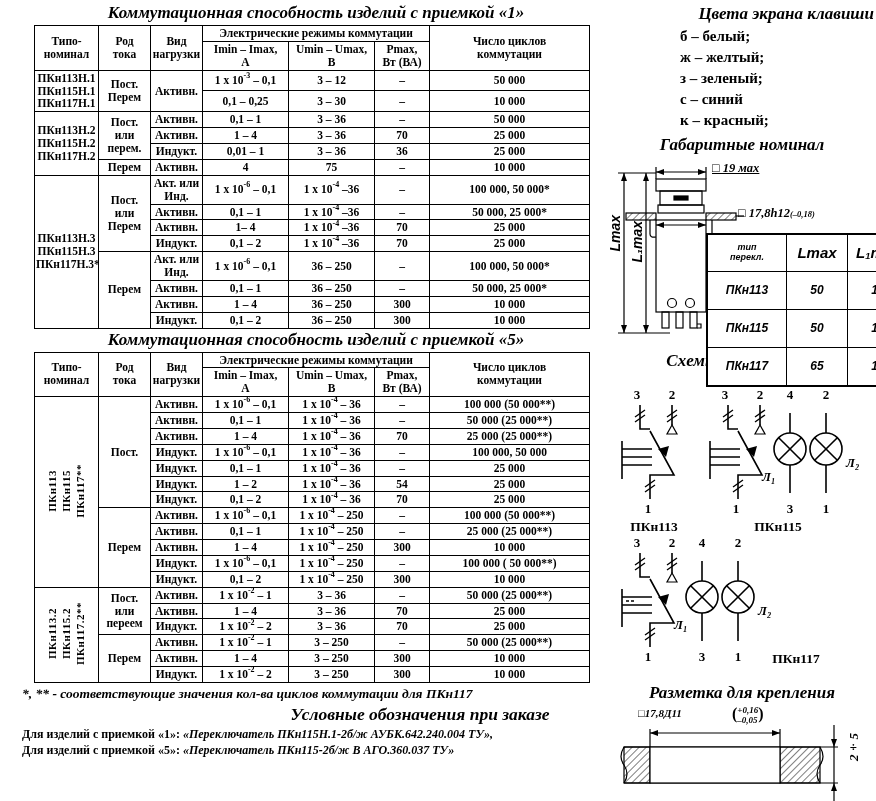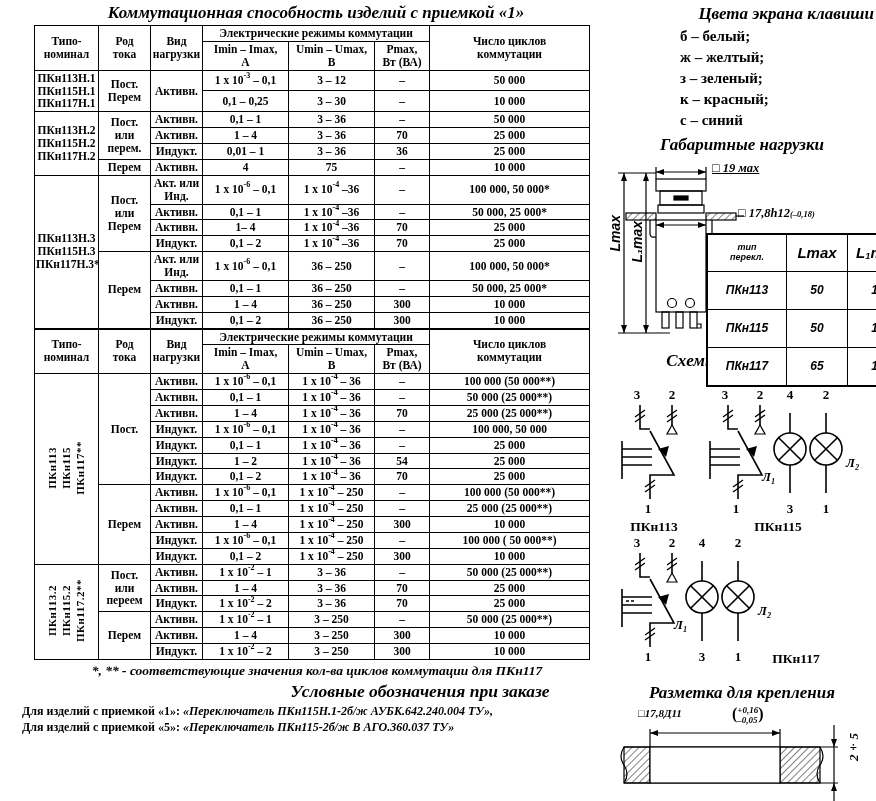--- a/index.html
+++ b/index.html
@@ -8,21 +8,21 @@
   .left{position:absolute;left:20px;top:2px;width:592px;}
   .right{position:absolute;left:610px;top:0;width:264px;}
   .tbl-title{font-weight:bold;font-style:italic;font-size:17px;text-align:center;margin:1px 0 2px 0;white-space:nowrap;}
   table.data{border-collapse:collapse;table-layout:fixed;width:555px;margin-left:14px;}
   table.data th, table.data td{border:1px solid #000;text-align:center;vertical-align:middle;
     font-weight:bold;font-size:11.5px;line-height:1.12;padding:1px;white-space:pre-line;
     font-family:"Liberation Serif","DejaVu Serif",serif;overflow:hidden;}
   table.data sup{font-size:8px;line-height:0;position:relative;top:-1px;}
   td.vert span{display:inline-block;writing-mode:vertical-rl;transform:rotate(180deg);
     white-space:pre-line;line-height:1.25;letter-spacing:.5px;font-size:11px;}
-  .footnote{font-weight:bold;font-style:italic;font-size:13.5px;margin:3px 0 0 2px;text-align:center;}
+  .footnote{font-weight:bold;font-style:italic;font-size:13.5px;margin:3px 0 0 2px;}
   .order-wrap{width:800px;}
   .order-title{font-weight:bold;font-style:italic;font-size:17.5px;text-align:center;margin:2px 0 2px 0;}
   .order-line{font-size:12px;font-weight:bold;margin:1px 0 1px 2px;white-space:nowrap;}
   .order-line .val{font-style:italic;}
   
   .r-title{font-weight:bold;font-style:italic;font-size:17px;text-align:center;margin:4px 0 2px 0;white-space:nowrap;}
   .colors-list{margin-left:70px;}
   .color-item{font-weight:bold;font-size:15px;line-height:21px;}
   .dims-canvas{position:relative;width:264px;height:190px;}
   .dims-canvas svg{position:absolute;left:0;top:0;}
@@ -206,20 +206,21 @@
           <tr>
             <td><span>Индукт.</span></td>
             <td><span>0,1 – 2</span></td>
             <td><span>36 – 250</span></td>
             <td><span>300</span></td>
             <td><span>10 000</span></td>
           </tr>
         </tbody>
     </table>
 
+    <div class="tbl-title">Коммутационная способность изделий с приемкой «5»</div>
 
     <table class="data">
       <colgroup>
           <col style="width:64px">
           <col style="width:52px">
           <col style="width:52px">
         <col style="width:86px">
           <col style="width:86px">
           <col style="width:55px">
           <col style="width:160px">
@@ -402,25 +403,25 @@
     </div>
   </div>
 
   <div class="right">
 
     <div class="r-title" style="text-align:right;margin-left:8px;">Цвета экрана клавиши</div>
     <div class="colors-list">
       <div class="color-item">б – белый;</div>
       <div class="color-item">ж – желтый;</div>
       <div class="color-item">з – зеленый;</div>
+      <div class="color-item">с – синий</div>
       <div class="color-item">к – красный;</div>
-      <div class="color-item">с – синий</div>
     </div>
 
-    <div class="r-title">Габаритные нагрузки</div>
+    <div class="r-title">Габаритные номинал</div>
     <div class="dims-canvas">
       <svg width="264" height="190" viewBox="0 0 264 190">
         <defs>
           <pattern id="hatch" width="5" height="5" patternUnits="userSpaceOnUse" patternTransform="rotate(45)">
             <line x1="0" y1="0" x2="0" y2="5" stroke="#000" stroke-width="1"></line>
           </pattern>
         </defs>
         <g stroke="#000" stroke-width="1.2" fill="none">
 
           <line x1="14" y1="16" x2="14" y2="176"></line>

